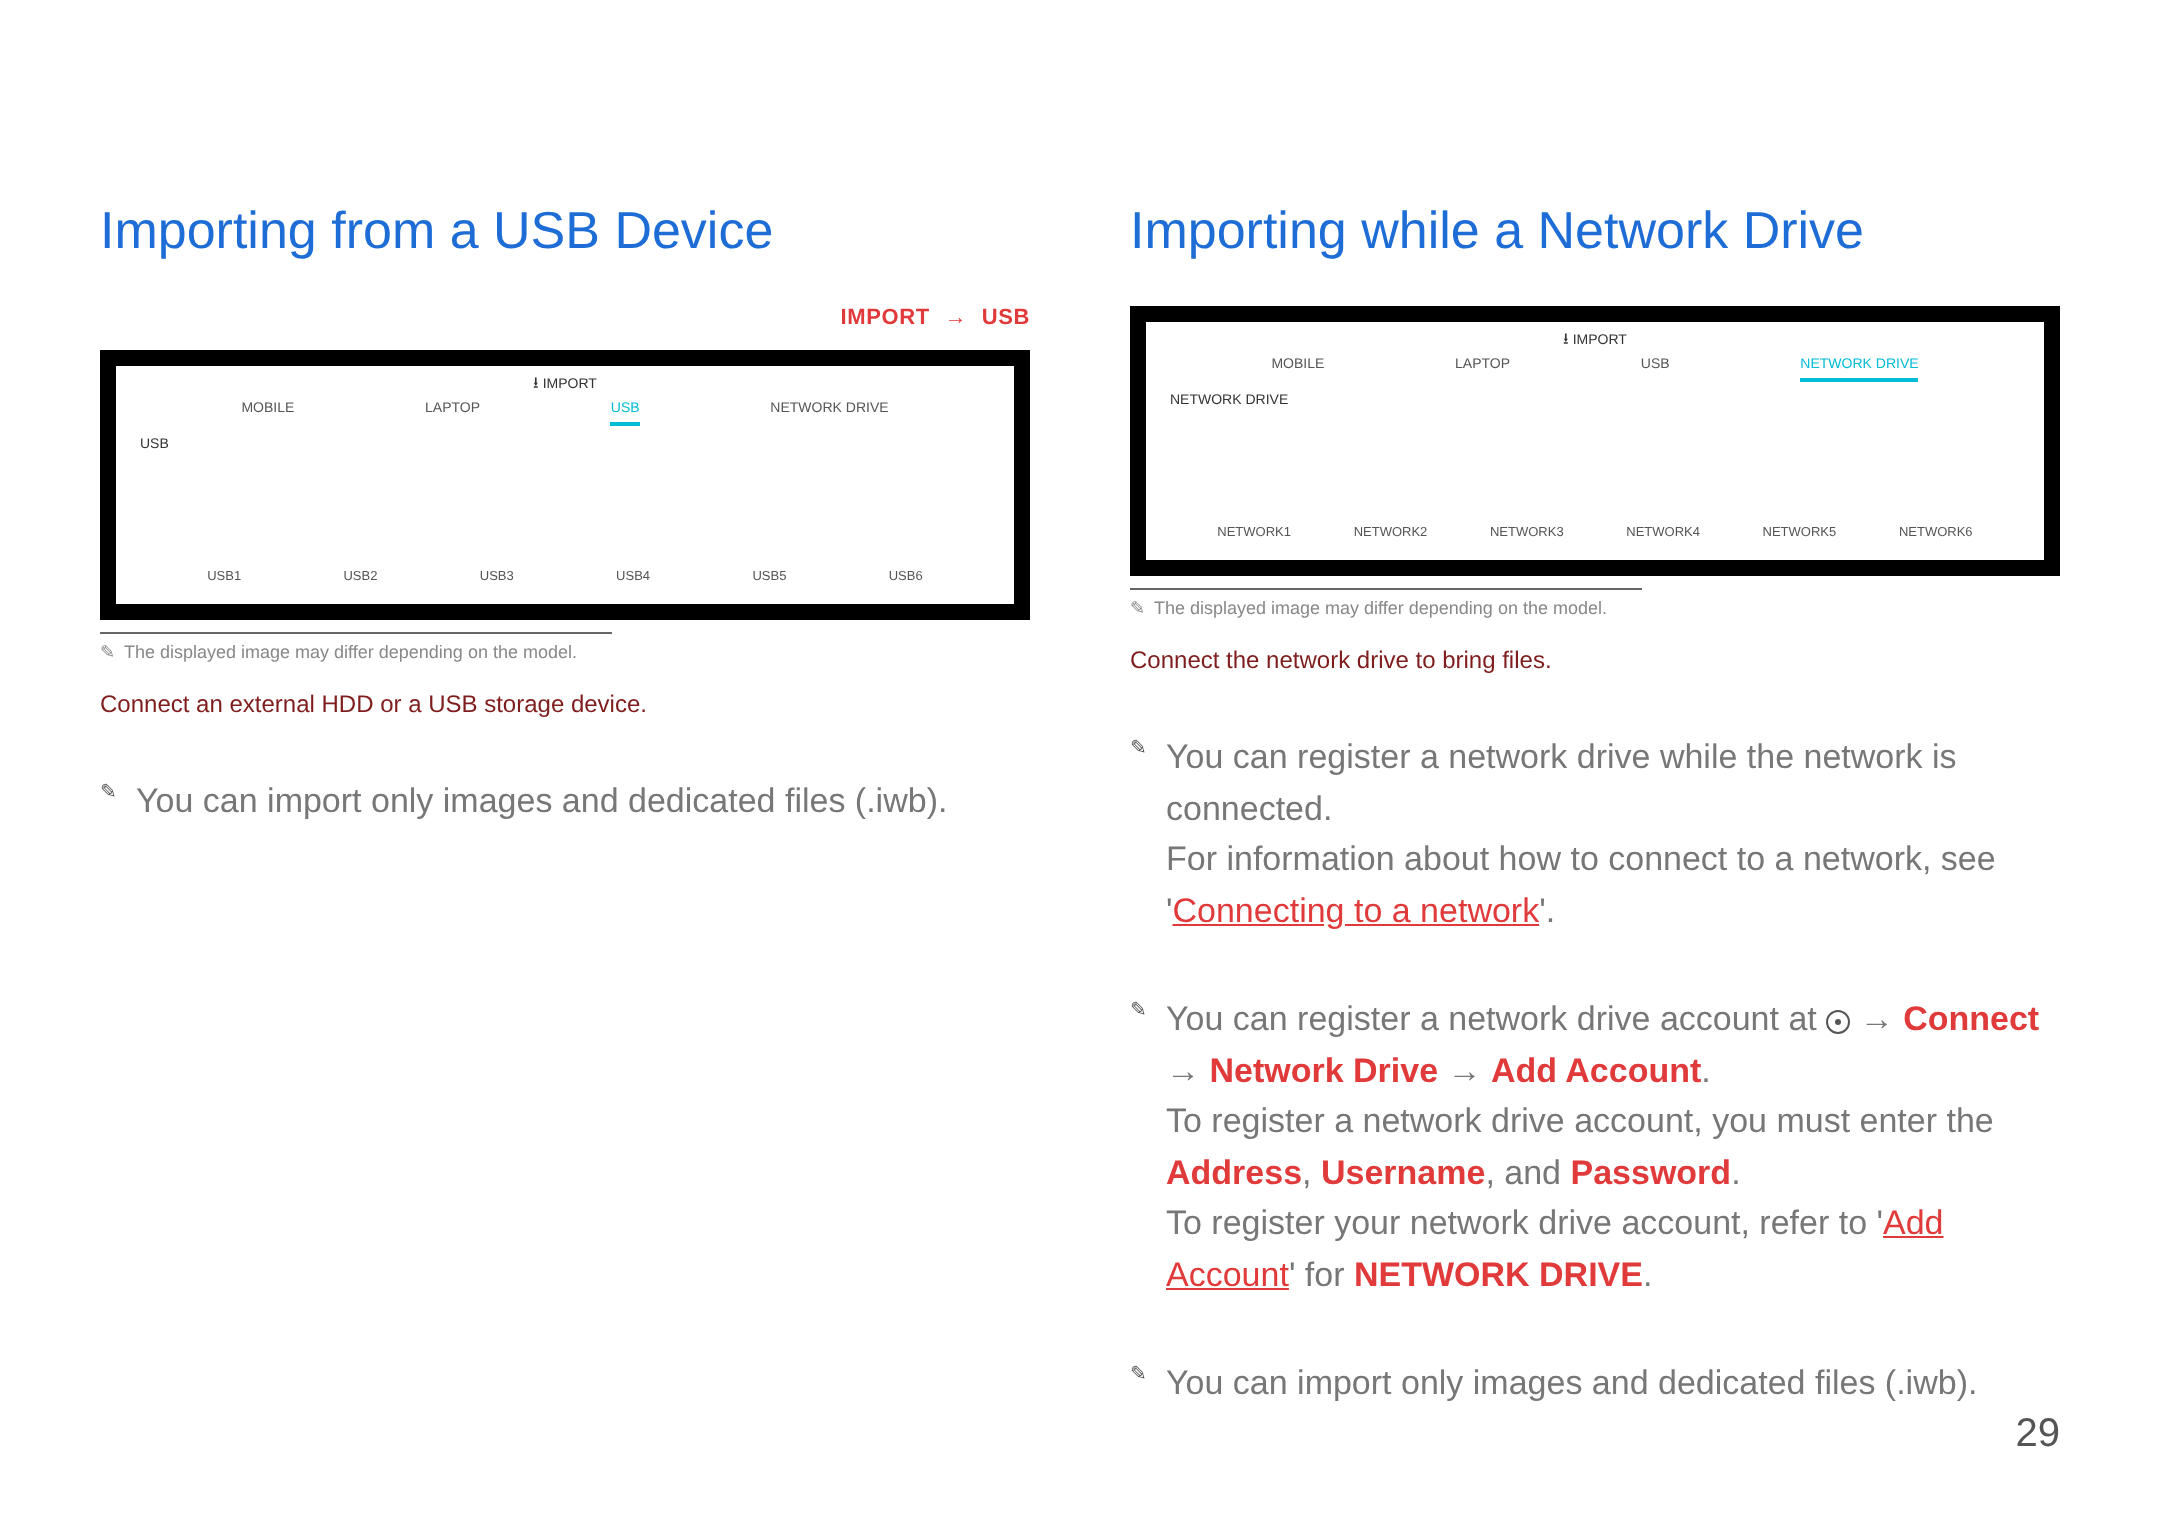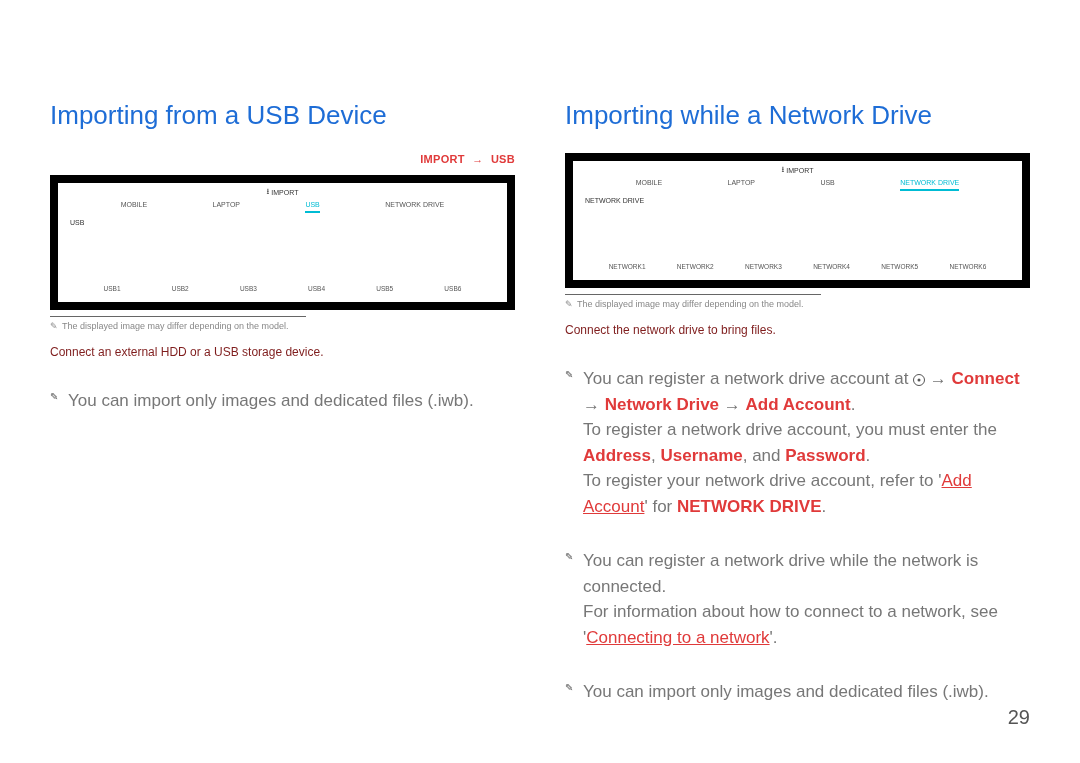--- a/index.html
+++ b/index.html
@@ -233,26 +233,26 @@
 
     <hr class="footnote-line">
     <div class="footnote">
       <span class="pen-icon">✎</span>
       <span>The displayed image may differ depending on the model.</span>
     </div>
 
     <div class="body-line">Connect the network drive to bring files.</div>
     <ul class="note-list">
       <li>
+        <span>You can register a network drive while the network is connected.</span><br>
+        <span>For information about how to connect to a network, see '</span><a class="link-text">Connecting to a network</a><span>'.</span>
+      </li>
+      <li>
         <span>You can register a network drive account at </span><span class="gear-icon"></span><span> → </span><span class="red-bold">Connect</span><span> → </span><span class="red-bold">Network Drive</span><span> → </span><span class="red-bold">Add Account</span><span>.</span><br>
         <span>To register a network drive account, you must enter the </span><span class="red-bold">Address</span><span>, </span><span class="red-bold">Username</span><span>, and </span><span class="red-bold">Password</span><span>.</span><br>
         <span>To register your network drive account, refer to '</span><a class="link-text">Add Account</a><span>' for </span><span class="red-bold">NETWORK DRIVE</span><span>.</span>
-      </li>
-      <li>
-        <span>You can register a network drive while the network is connected.</span><br>
-        <span>For information about how to connect to a network, see '</span><a class="link-text">Connecting to a network</a><span>'.</span>
       </li>
       <li>You can import only images and dedicated files (.iwb).</li>
     </ul>
   </div>
 </div>
 
 <div class="page-number">29</div>
 
 </body></html>

